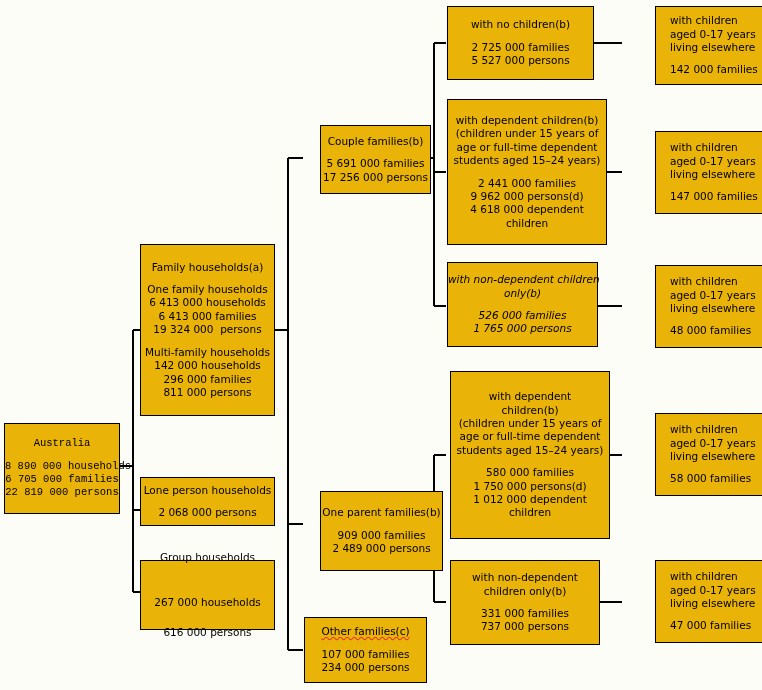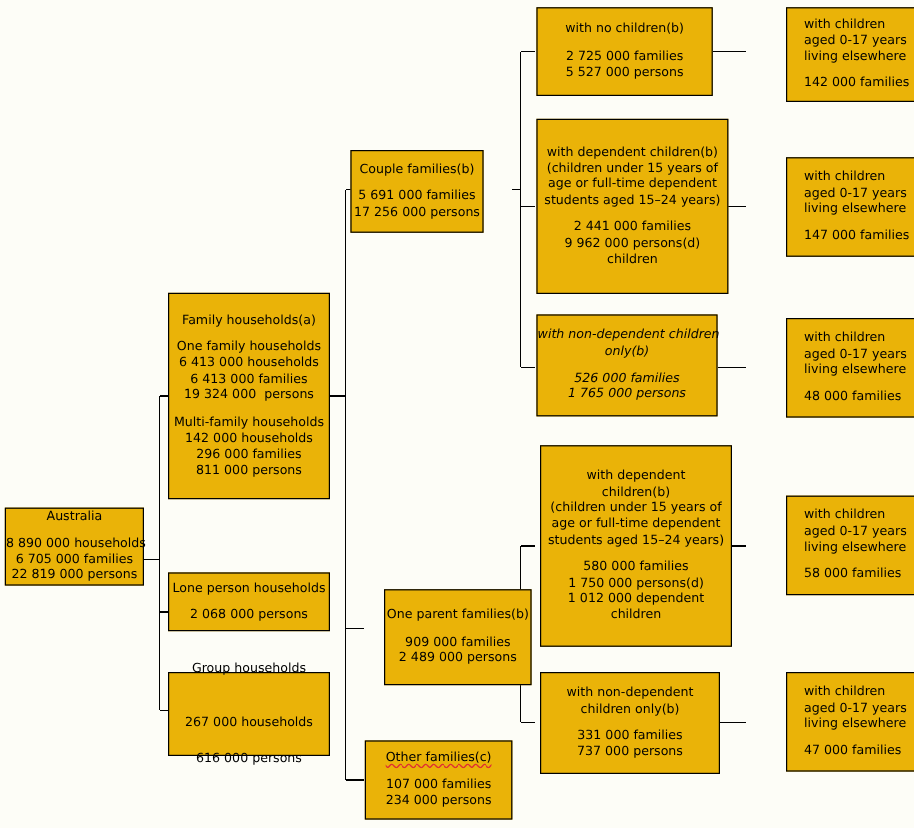--- a/index.html
+++ b/index.html
@@ -65,21 +65,21 @@
     <line x1="434" y1="455" x2="446" y2="455"></line>
     <line x1="434" y1="602" x2="446" y2="602"></line>
 
     <line x1="594" y1="43" x2="622" y2="43"></line>
     <line x1="607" y1="172" x2="622" y2="172"></line>
     <line x1="598" y1="306" x2="622" y2="306"></line>
     <line x1="610" y1="455" x2="622" y2="455"></line>
     <line x1="600" y1="602" x2="622" y2="602"></line>
   </svg>
 
-  <div class="box" style="left:4px;top:423px;width:116px;height:65px;">
+  <div class="box" style="left:4px;top:423px;width:116px;height:91px;font-family:Liberation Mono, monospace;">
     <span class="ln">Australia</span>
     <span class="sp"></span>
     <span class="ln">8 890 000 households</span>
     <span class="ln">6 705 000 families</span>
     <span class="ln">22 819 000 persons</span>
   </div>
 
   <div class="box" style="left:140px;top:244px;width:135px;height:172px;">
     <span class="ln">Family households(a)</span>
     <span class="sp"></span>
@@ -100,21 +100,21 @@
     <span class="ln">2 068 000 persons</span>
   </div>
 
   <div class="box" style="left:140px;top:560px;width:135px;height:70px;gap:16px;">
     <span class="ln">Group households</span>
     <span class="sp"></span>
     <span class="ln">267 000 households</span>
     <span class="ln">616 000 persons</span>
   </div>
 
-  <div class="box" style="left:292px;top:125px;width:111px;height:69px;">
+  <div class="box" style="left:320px;top:125px;width:111px;height:69px;">
     <span class="ln">Couple families(b)</span>
     <span class="sp"></span>
     <span class="ln">5 691 000 families</span>
     <span class="ln">17 256 000 persons</span>
   </div>
 
   <div class="box" style="left:320px;top:491px;width:123px;height:80px;text-align:center;">
     <span class="ln">One parent families(b)</span>
     <span class="sp"></span>
     <span class="ln">909 000 families</span>
@@ -136,20 +136,21 @@
   </div>
 
   <div class="box" style="left:447px;top:99px;width:160px;height:146px;">
     <span class="ln">with dependent children(b)</span>
     <span class="ln">(children under 15 years of</span>
     <span class="ln">age or full-time dependent</span>
     <span class="ln">students aged 15–24 years)</span>
     <span class="sp"></span>
     <span class="ln">2 441 000 families</span>
     <span class="ln">9 962 000 persons(d)</span>
+    <span class="ln">4 618 000 dependent</span>
     <span class="ln">children</span>
   </div>
 
   <div class="box" style="left:447px;top:262px;width:151px;height:85px;font-style:italic;">
     <span class="ln">with non-dependent children</span>
     <span class="ln">only(b)</span>
     <span class="sp"></span>
     <span class="ln">526 000 families</span>
     <span class="ln">1 765 000 persons</span>
   </div>

